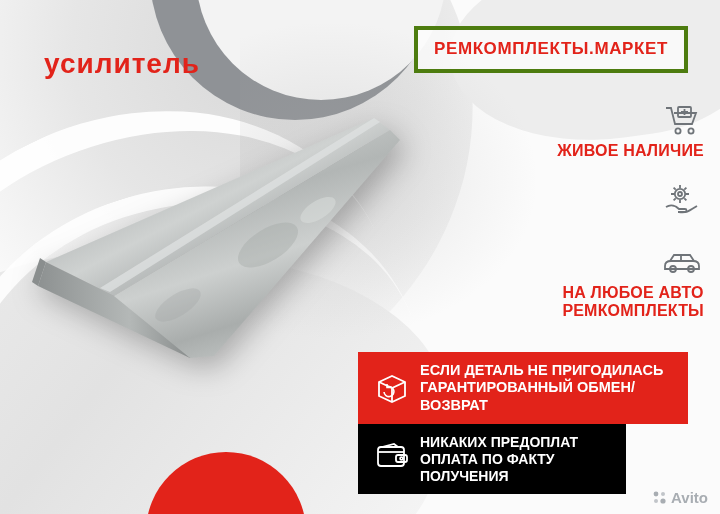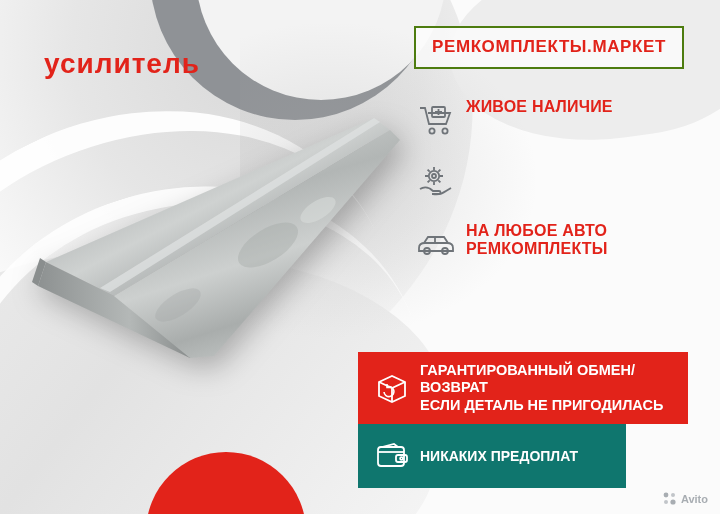--- a/index.html
+++ b/index.html
@@ -140,40 +140,41 @@
     color: #e2231a;
     text-transform: lowercase;
   }
 
   
   .brand {
     position: absolute;
     left: 414px;
     top: 26px;
     padding: 9px 16px 10px 16px;
-    border: 2px solid #4d7c0f;
+    border: 4px solid #4d7c0f;
     color: #e2231a;
     font-size: 17px;
     font-weight: bold;
     letter-spacing: .6px;
     background: rgba(255,255,255,.65);
     white-space: nowrap;
   }
 
   
   .features {
     position: absolute;
     left: 414px;
     top: 98px;
     width: 290px;
   }
   .feature {
     display: flex;
-    align-items: flex-start;
+    align-items: flex-end;
     margin-bottom: 18px;
+    flex-direction: column;
   }
   .feature-icon {
     width: 44px;
     height: 44px;
     flex: 0 0 44px;
     display: flex;
     align-items: center;
     justify-content: center;
     color: #6f7479;
   }
@@ -218,24 +219,24 @@
     padding-left: 6px;
   }
   .banner-text span { display: block; }
 
   
   .banner-dark {
     position: absolute;
     left: 358px;
     top: 424px;
     width: 268px;
-    background: #0f766e;
+    background: #000000;
     color: #ffffff;
     display: flex;
-    align-items: center;
+    align-items: flex-start;
     padding: 10px 10px 10px 12px;
     box-sizing: border-box;
   }
   .banner-dark .banner-icon {
     width: 44px;
     height: 44px;
     flex: 0 0 44px;
     display: flex;
     align-items: center;
     justify-content: center;
@@ -251,21 +252,21 @@
 
   
   .watermark {
     position: absolute;
     right: 12px;
     bottom: 8px;
     display: flex;
     align-items: center;
     gap: 4px;
     color: #9aa0a6;
-    font-size: 11px;
+    font-size: 15px;
     font-weight: bold;
     opacity: .85;
   }
   .watermark .wm-logo {
     width: 15px;
     height: 15px;
     position: relative;
   }
 </style>
 </head>
@@ -379,37 +380,38 @@
   <div class="banner-red">
     <div class="banner-icon">
       <svg width="34" height="34" viewBox="0 0 34 34" fill="none" stroke="currentColor" stroke-width="1.8">
         <path d="M4 11 l13 -6 l13 6 v14 l-13 6 l-13 -6 z"></path>
         <path d="M4 11 l13 6 l13 -6 M17 17 v14"></path>
         <path d="M9 21 a5 5 0 1 0 3 -5" stroke-width="1.6"></path>
         <path d="M12 13 v3.5 h3.5" stroke-width="1.6"></path>
       </svg>
     </div>
     <div class="banner-text">
+      <span>ЕСЛИ ДЕТАЛЬ НЕ ПРИГОДИЛАСЬ</span>
       <span>ГАРАНТИРОВАННЫЙ ОБМЕН/ВОЗВРАТ</span>
-      <span>ЕСЛИ ДЕТАЛЬ НЕ ПРИГОДИЛАСЬ</span>
     </div>
   </div>
 
   <div class="banner-dark">
     <div class="banner-icon">
       <svg width="34" height="30" viewBox="0 0 34 30" fill="none" stroke="currentColor" stroke-width="1.8">
         <rect x="3" y="6" width="26" height="19" rx="3"></rect>
         <path d="M3 11 h26"></path>
         <rect x="21" y="14" width="11" height="7" rx="2" fill="none"></rect>
         <circle cx="26.5" cy="17.5" r="1.4"></circle>
         <path d="M7 6 l12 -3 l4 3"></path>
       </svg>
     </div>
     <div class="banner-text">
       <span>НИКАКИХ ПРЕДОПЛАТ</span>
+      <span>ОПЛАТА ПО ФАКТУ ПОЛУЧЕНИЯ</span>
     </div>
   </div>
 
   <div class="watermark">
     <span class="wm-logo">
       <svg width="15" height="15" viewBox="0 0 15 15">
         <circle cx="4" cy="4" r="2.4" fill="#9aa0a6"></circle>
         <circle cx="11" cy="4" r="2" fill="#b7bcc1"></circle>
         <circle cx="4" cy="11" r="2" fill="#b7bcc1"></circle>
         <circle cx="11" cy="11" r="2.6" fill="#9aa0a6"></circle>

